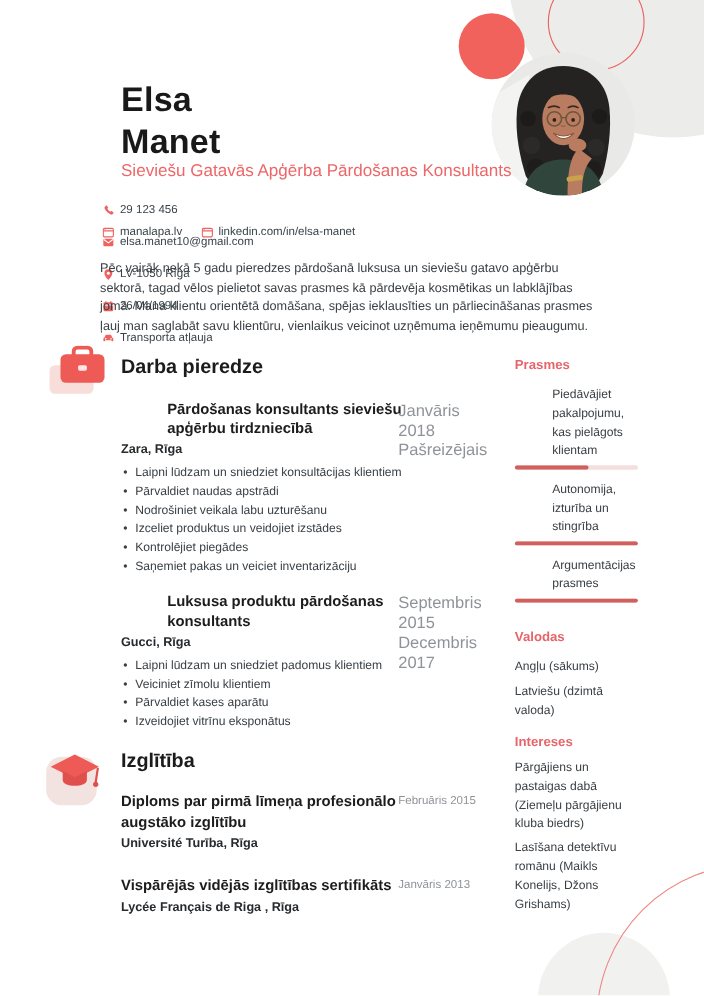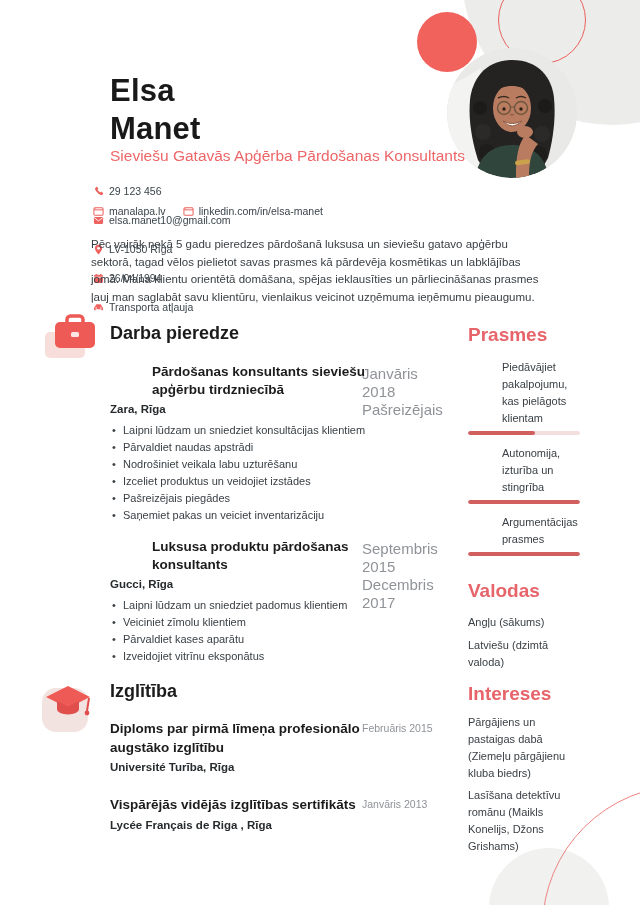--- a/index.html
+++ b/index.html
@@ -44,21 +44,21 @@
   .job ul { list-style:none; margin:6px 0 0 0; padding:0; }
   .job li { position:relative; padding-left:13px; font-size:11px; line-height:17px; color:#3a4045; }
   .job li::before { content:"•"; position:absolute; left:2px; color:#3a4045; }
   .edu-item { position:relative; margin-bottom:22px; }
   .edu-title { width:252px; font-size:13.5px; font-weight:700; line-height:18.5px; color:#1c1c1c; }
   .edu-school { margin-top:3px; font-size:11.5px; font-weight:600; line-height:14px; color:#272b2e; }
   .edu-date { position:absolute; left:252px; top:2px; width:90px; font-size:10.5px; color:#8f9398; }
 
   
   .sidebar { position:absolute; left:468px; top:324px; width:112px; }
-  .side-h { font-size:19px; font-weight:700; color:#e6646a; margin:0 0 13px 0; }
+  .side-h { font-size:12px; font-weight:700; color:#e6646a; margin:0 0 13px 0; }
   .side-h.mt-lang { margin-top:24px; margin-bottom:12px; }
   .side-h.mt-int { margin-top:12px; margin-bottom:9px; }
   .skill { margin-bottom:10px; }
   .skill-label { font-size:11px; line-height:17px; color:#3a4045;margin-left:34px; }
   .skill-bar { margin-top:4px; height:4px; border-radius:2px; background:#f3dfde; overflow:hidden; }
   .skill-fill { height:4px; border-radius:2px; background:#d05f5e; }
   .lang-item { font-size:11px; line-height:17px; color:#3a4045; margin-bottom:6px; }
   .interest-item { font-size:11px; line-height:17px; color:#3a4045; margin-bottom:5px; }
 </style>
 </head>
@@ -208,21 +208,21 @@
       <div class="job-dates">
         <div>Janvāris 2018</div>
         <div>Pašreizējais</div>
       </div>
       <div class="job-company">Zara, Rīga</div>
       <ul>
         <li>Laipni lūdzam un sniedziet konsultācijas klientiem</li>
         <li>Pārvaldiet naudas apstrādi</li>
         <li>Nodrošiniet veikala labu uzturēšanu</li>
         <li>Izceliet produktus un veidojiet izstādes</li>
-        <li>Pašreizējais piegādes</li>
+        <li>Kontrolējiet piegādes</li>
         <li>Saņemiet pakas un veiciet inventarizāciju</li>
       </ul>
     </div>
 
     <div class="job">
       <div class="job-title">Luksusa produktu pārdošanas konsultants</div>
       <div class="job-dates">
         <div>Septembris 2015</div>
         <div>Decembris 2017</div>
       </div>

